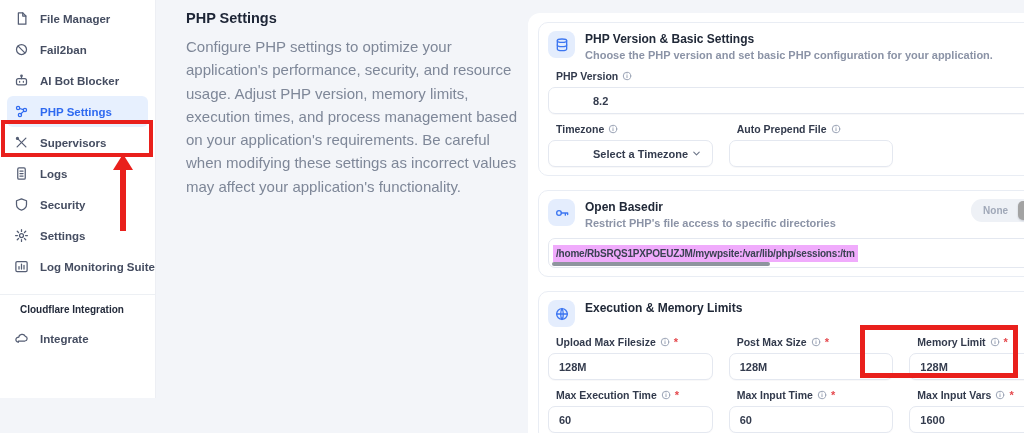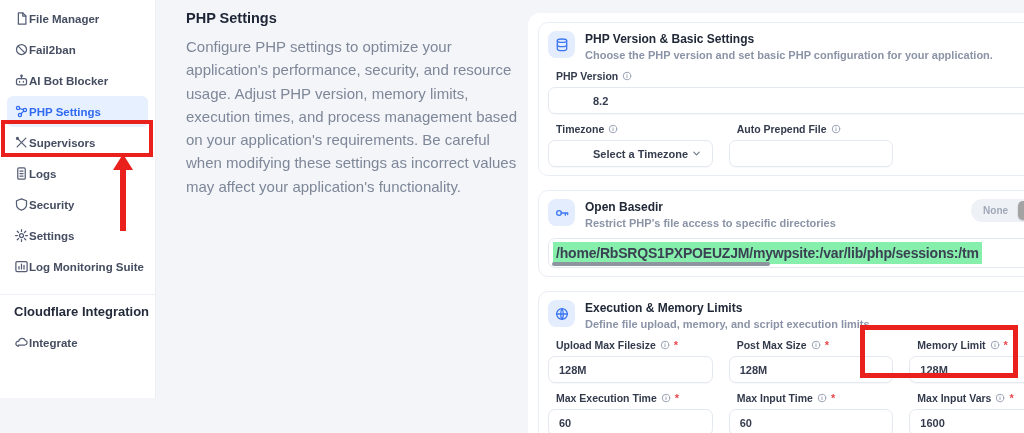--- a/index.html
+++ b/index.html
@@ -10,32 +10,32 @@
     font-family:"Liberation Sans", sans-serif;
     color:#2b3342;
   }
   
   .sidebar {
     position:absolute; left:0; top:0; width:156px; height:398px;
     background:#ffffff; border-right:1px solid #edeff4;
     padding-top:3px;
   }
   .side-item {
-    height:31px; display:flex; align-items:center; 
+    height:31px; display:flex; align-items:center; gap:11px;
     padding:0 0 0 14px; font-size:11.5px; font-weight:600; color:#454d61;
     cursor:pointer; white-space:nowrap;
   }
   .side-item .sicon { width:15px; height:15px; color:#555e74; flex:0 0 auto; display:flex; align-items:center; }
   .side-item.active {
     margin:0 7px; padding-left:7px; border-radius:6px;
     background:#e7f0fe; color:#2f6af0;
   }
   .side-item.active .sicon { color:#2f6af0; }
   .side-divider { height:1px; background:#edf0f4; margin:12px 0 9px 0; }
-  .side-heading { font-size:13px; font-weight:800; color:#242b3b; padding:0 0 2px 14px; margin-bottom:6px; }
+  .side-heading { font-size:10px; font-weight:800; color:#242b3b; padding:0 0 2px 14px; margin-bottom:6px;margin-left:6px; }
   
   .middle { position:absolute; left:186px; top:10px; width:334px; }
   .page-title { font-size:14.5px; font-weight:800; color:#1d2536; margin-bottom:9px; }
   .page-desc { font-size:15px; line-height:1.55; color:#7e8798; }
   
   .panel {
     position:absolute; left:528px; top:13px; width:496px; height:420px;
     background:#ffffff; border-radius:12px 0 0 0;
     padding:9px 6px 0 10px; overflow:hidden;
   }
@@ -68,21 +68,21 @@
   
   .seg { margin-left:auto; background:#eef1f6; border-radius:11px; padding:2px; display:flex; align-items:center; }
   .seg-btn { font-size:10px; font-weight:700; padding:4px 10px; border-radius:5px; color:#a0a8b8; cursor:pointer; }
   .seg-btn.on { background:#a3a3a3; color:#2f3747; box-shadow:0 1px 2px rgba(10,20,40,0.18);text-align:center; }
   
   .basedir {
     position:relative; margin-top:9px; height:30px; border:1px solid #e4e8f0; border-radius:7px;
     background:#fff; display:flex; align-items:center; padding:0 4px; overflow:hidden; white-space:nowrap;
   }
   .basedir-text {
-    font-size:14px; font-weight:700; color:#3a4152; background:#86efac;
+    font-size:10px; font-weight:700; color:#3a4152; background:#f0abfc;
     padding:3px 3px; letter-spacing:-0.2px;
   }
   .hscroll { position:absolute; left:3px; bottom:1px; width:218px; height:4px; background:#8e959e; border-radius:3px; cursor:grab; }
   
   .anno { position:absolute; pointer-events:none; }
   .box1 { left:1px; top:120px; width:152px; height:37px; border:4px solid #e9201c; }
   .box2 { left:860px; top:325px; width:158px; height:53px; border:5px solid #e9201c; }
   .arrow-line { left:120px; top:168px; width:6px; height:63px; background:#e9201c; }
   .arrow-head {
     left:113px; top:154px; width:0; height:0;
@@ -297,21 +297,20 @@
       <div class="card-head">
         <span class="chip">
             <svg width="16" height="16" viewBox="0 0 24 24" fill="none" stroke="currentColor" stroke-width="2" stroke-linecap="round">
               <circle cx="12" cy="12" r="8"></circle>
               <path d="M4 12h16"></path>
               <path d="M12 4c2.6 2.7 2.6 13.3 0 16-2.6-2.7-2.6-13.3 0-16z"></path>
             </svg>
           </span>
         <div>
           <div class="card-title">Execution &amp; Memory Limits</div>
-          <div class="card-sub">Define file upload, memory, and script execution limits.</div>
         </div>
       </div>
       <div class="grid3">
         <div>
           <div class="lbl-row">
             <span class="lbl">Upload Max Filesize</span>
             <span class="info">
                 <svg width="10" height="10" viewBox="0 0 24 24" fill="none" stroke="currentColor" stroke-width="2.4" stroke-linecap="round">
                   <circle cx="12" cy="12" r="9"></circle>
                   <path d="M12 11v5"></path>

